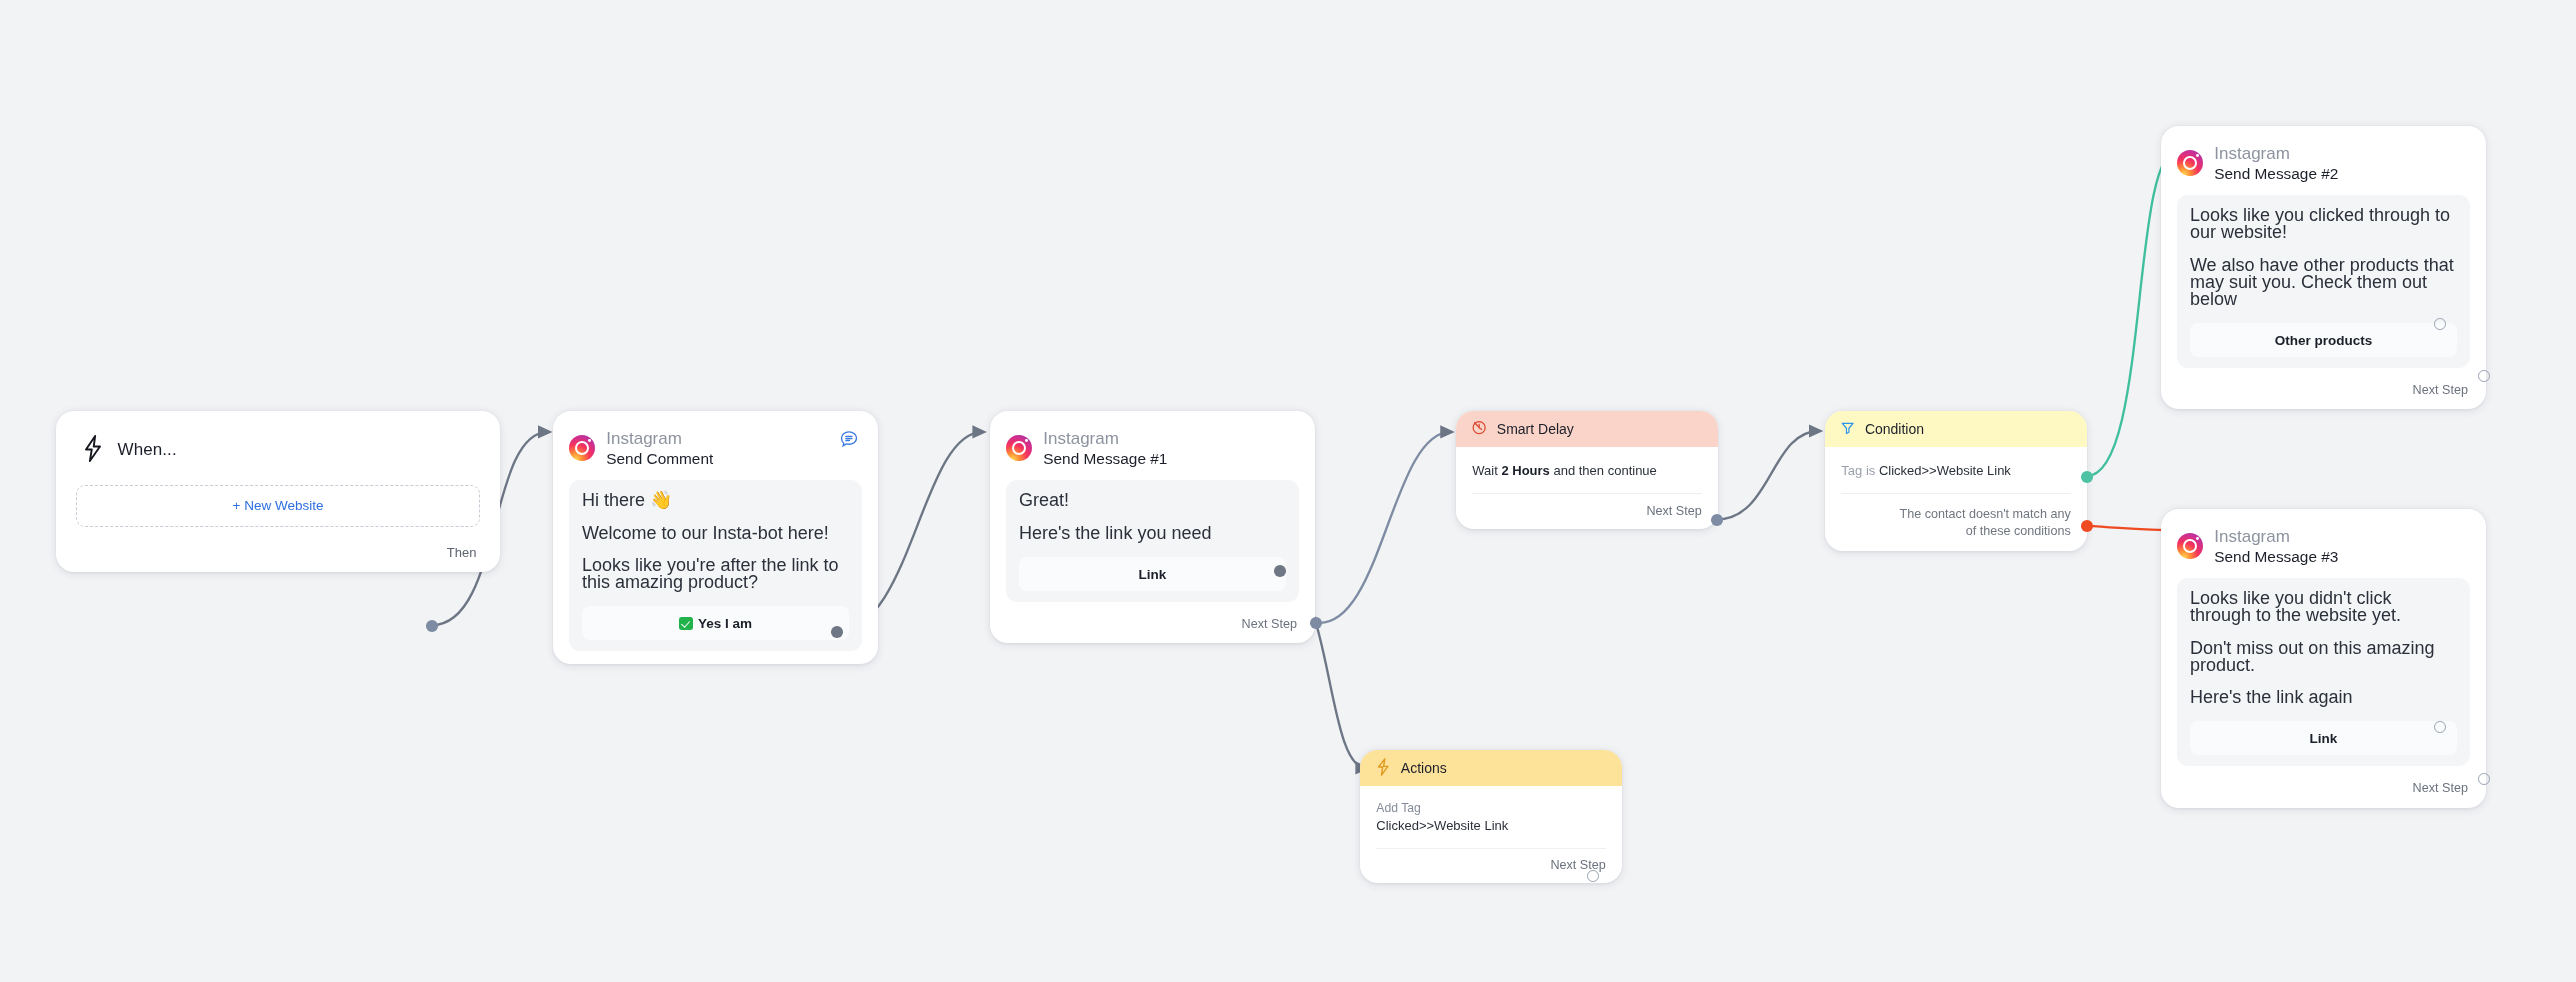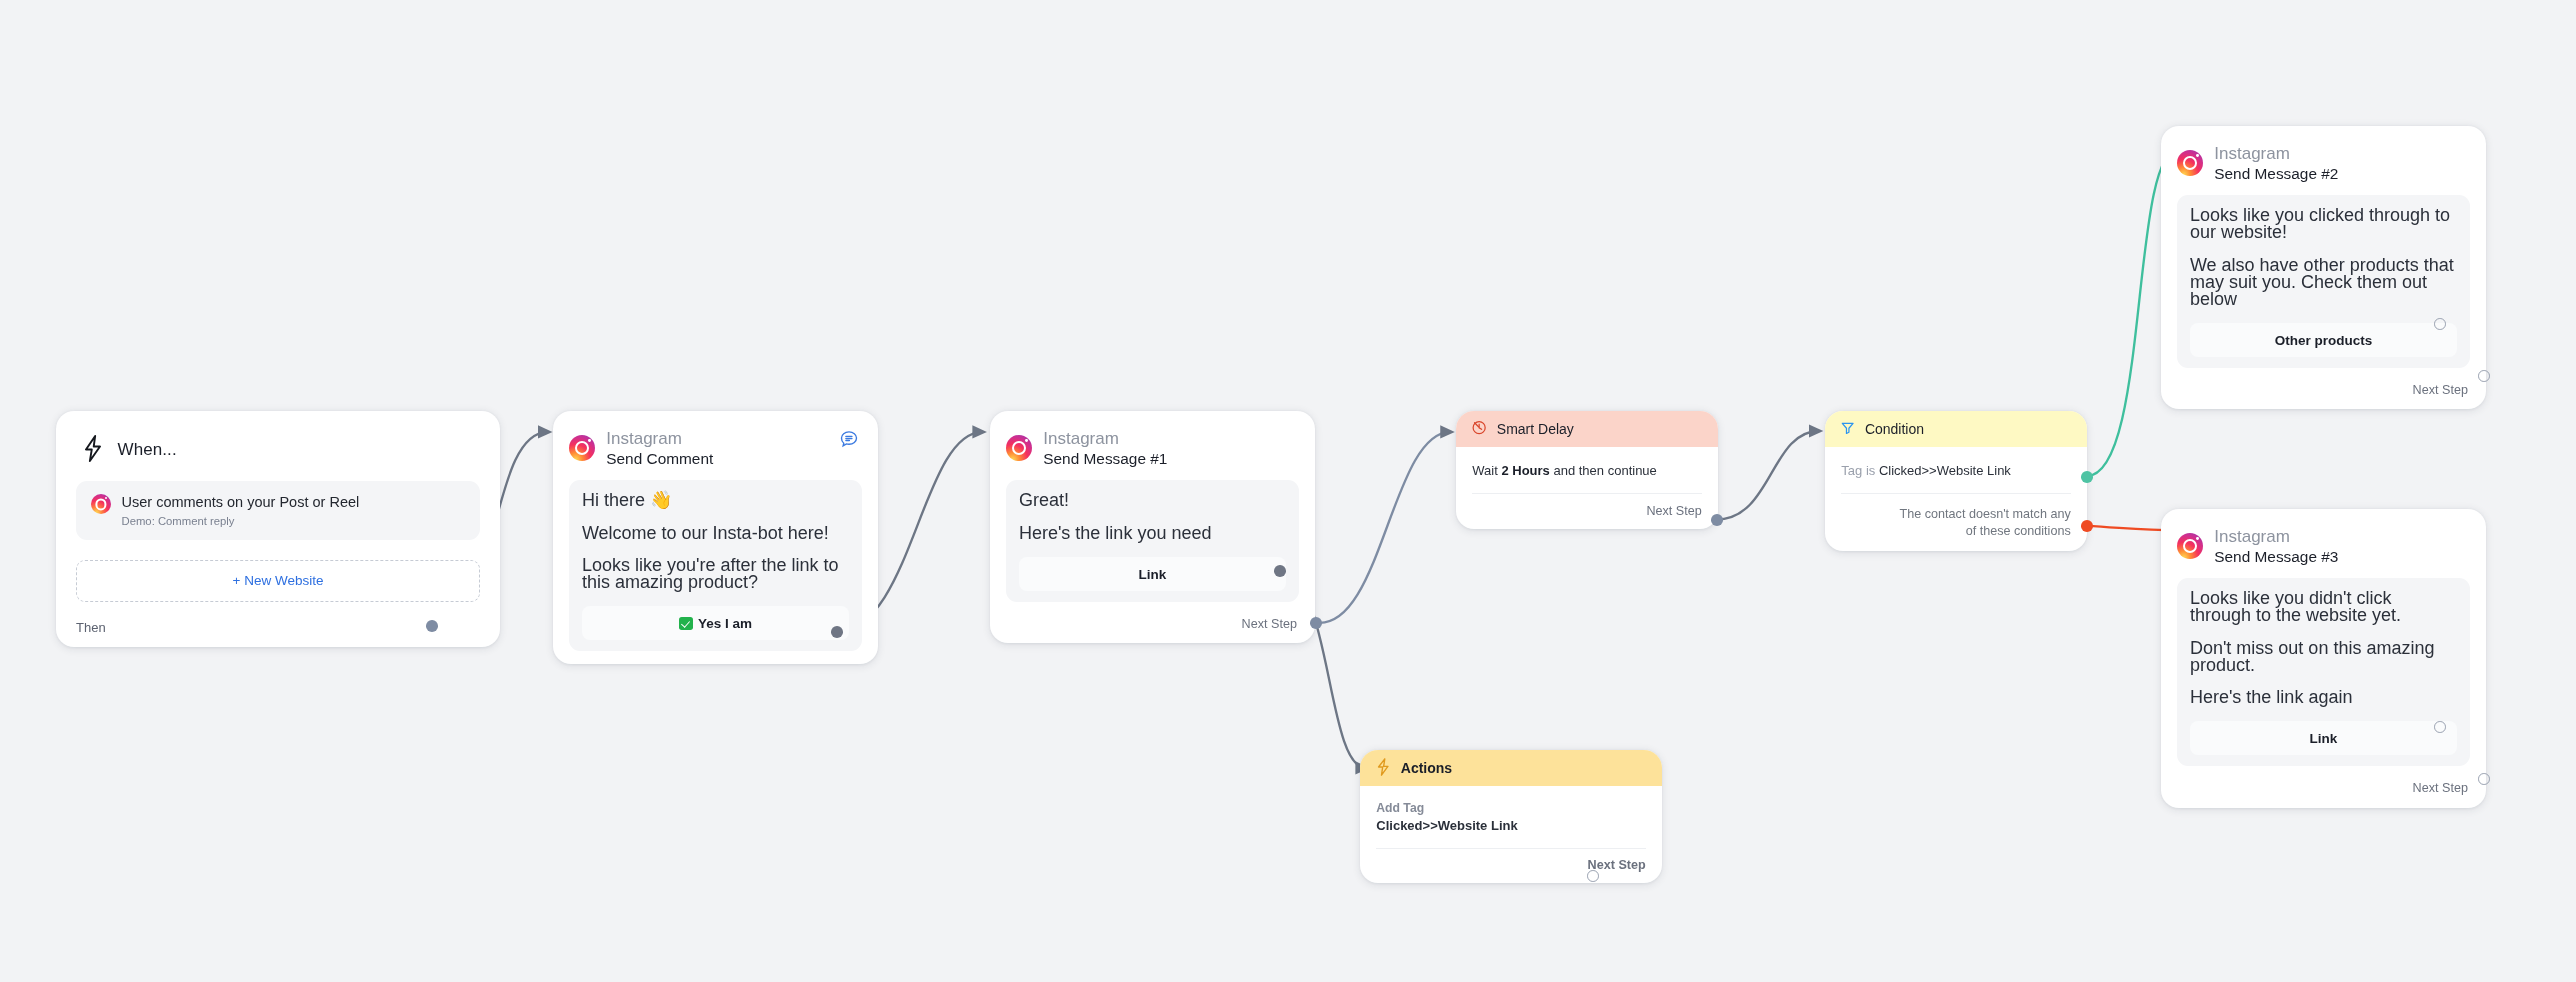--- a/index.html
+++ b/index.html
@@ -71,21 +71,21 @@
   .new-trigger {
     margin-top: 20px;
     border: 1.3px dashed #c6cbd4;
     border-radius: 9px;
     height: 42px;
     display: flex; align-items: center; justify-content: center;
     color: #2d6fe0; font-size: 13.5px;
   }
   .then-row {
     margin-top: 18px;
-    display: flex; align-items: center; justify-content: flex-start;
+    display: flex; align-items: center; justify-content: flex-end;
     padding-right: 3.6px;
     font-size: 13px; color: #5c6270;
   }
 
   
   .msgcard { padding: 18px 16.3px 12.6px 16.3px; }
   .msg-head { display: flex; align-items: center; gap: 11px; position: relative; }
   .ig-big {
     width: 26px; height: 26px; border-radius: 50%;
     flex: none;
@@ -230,27 +230,20 @@
   <div class="node trigger" style="left:56px; top:411px; width:444px;">
     <div class="trigger-head">
       <span>
         <svg class="bolt-icon" viewBox="0 0 24 28" fill="none">
           <path d="M14.5 1 L5 15 h6 L9 27 L19.5 12 H13 z" stroke="#15181e" stroke-width="2" stroke-linejoin="round" fill="none"></path>
         </svg>
       </span>
       <span class="trigger-title">When...</span>
     </div>
 
-    <div class="trigger-item">
-      <span class="ig-badge"></span>
-      <span>
-        <div class="trigger-item-title">User comments on your Post or Reel</div>
-        <div class="trigger-item-sub">Demo: Comment reply</div>
-      </span>
-    </div>
 
     <div class="new-trigger">+ New Website</div>
 
     <div class="then-row">
       <span>Then</span>
     </div>
   </div>
   <span class="port filled-slate" style="left:426px; top:620px;"></span>
 
   <div class="node msgcard" style="left:553px; top:411px; width:325px;">
@@ -336,21 +329,21 @@
       <div class="ch-sep"></div>
       <div class="cond-nomatch">
         <div>The contact doesn't match any</div>
         <div>of these conditions</div>
       </div>
     </div>
   </div>
   <span class="port filled-green" style="left:2081px; top:471px;"></span>
   <span class="port filled-red" style="left:2081px; top:520px;"></span>
 
-  <div class="node" style="left:1360px; top:750px; width:302px;font-weight:bold;">
+  <div class="node" style="left:1360px; top:750px; width:262px;">
     <div class="ch-head act">
       <span>
         <svg width="16.3" height="18" viewBox="0 0 18 22" fill="none">
           <path d="M11 1 L3.4 11 h5 L7 21 L14.8 10.3 H9.6 z" stroke="#e09a1e" stroke-width="1.7" stroke-linejoin="round" fill="none"></path>
         </svg>
       </span>
       <span>Actions</span>
     </div>
     <div class="ch-body">
       <div class="ch-sublabel">Add Tag</div>

